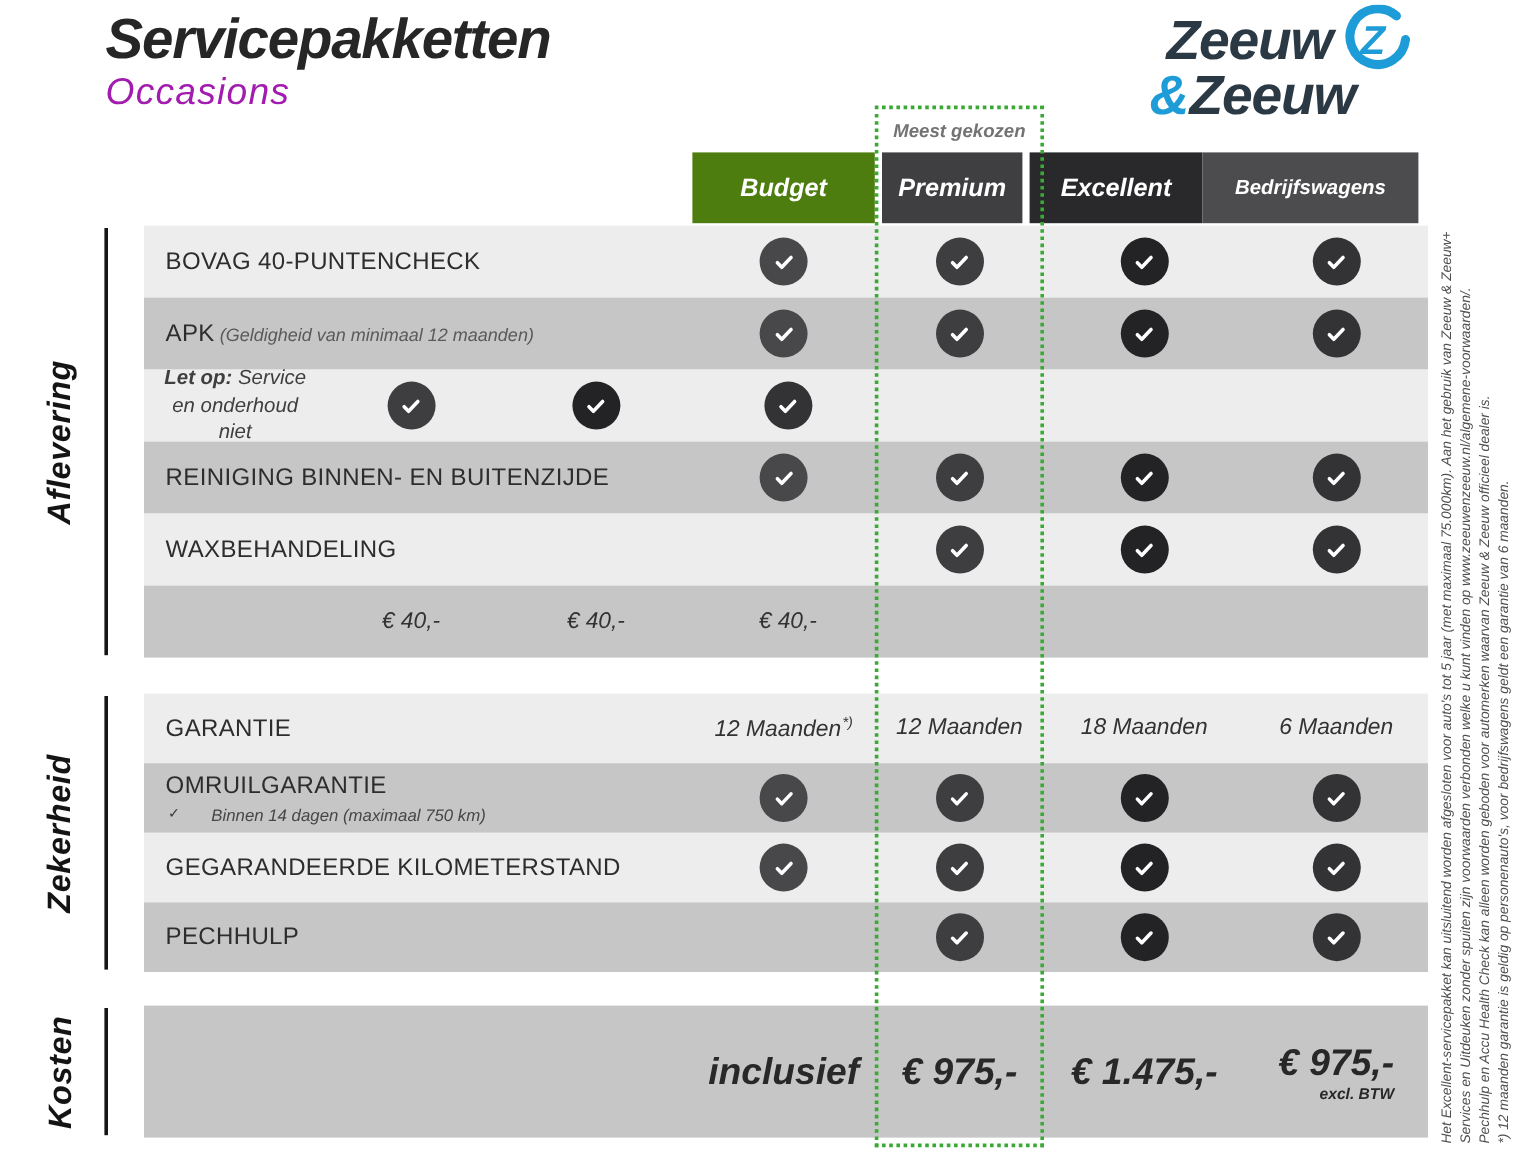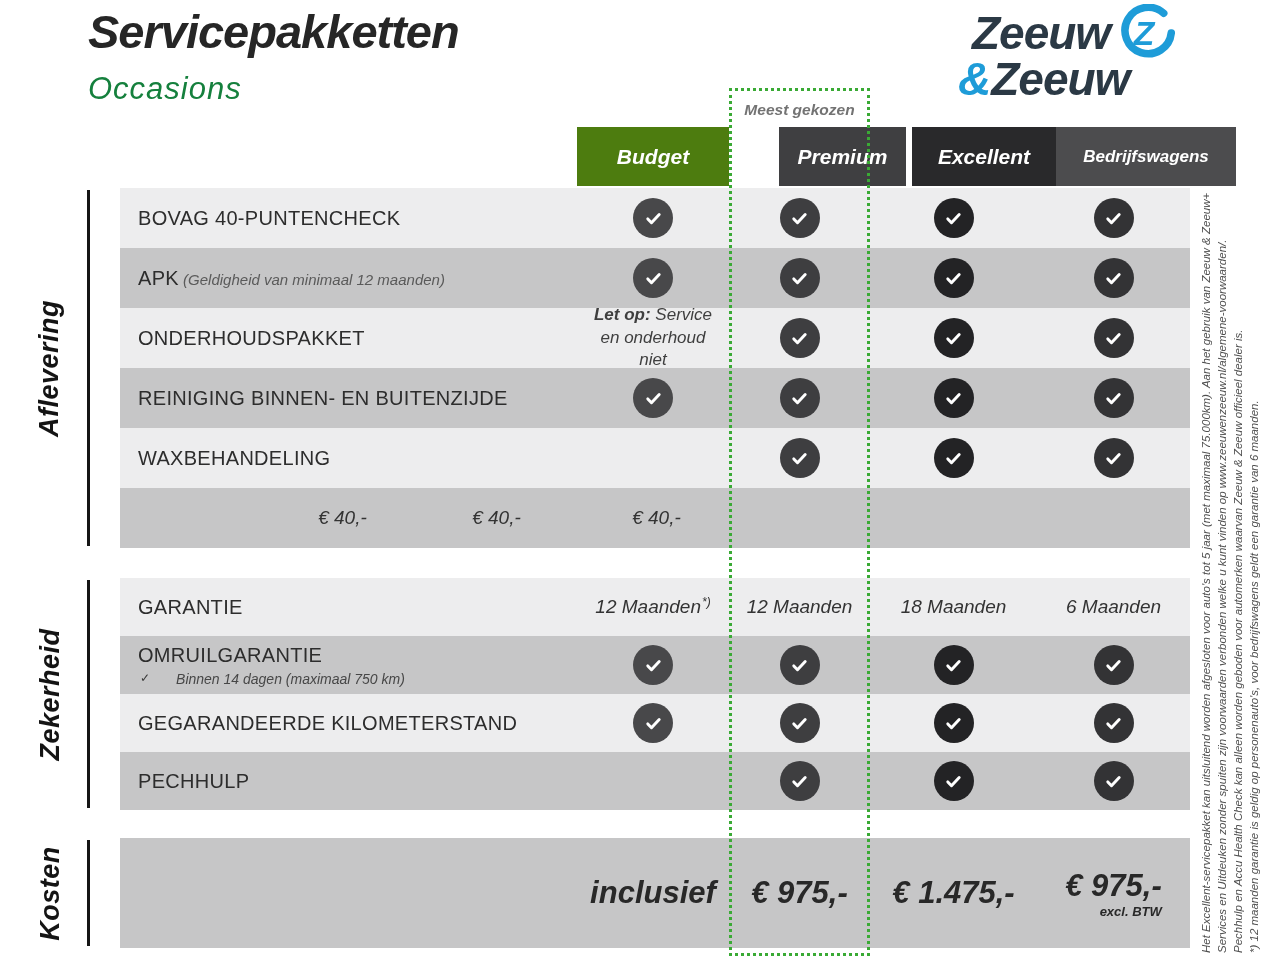--- a/index.html
+++ b/index.html
@@ -4,36 +4,36 @@
 <style>
   html,body { margin:0; padding:0; background:#ffffff; }
   .page {
     position:relative; width:1280px; height:960px; background:#ffffff;
     font-family:"Liberation Sans", sans-serif; overflow:hidden;padding-left:16px;
   }
 
   
   .title-block { position:absolute; left:88px; top:4px; }
   .main-title { font-size:47px; font-weight:bold; font-style:italic; color:#262626; letter-spacing:-1px; }
-  .subtitle { font-size:31px; font-style:italic; color:#15803d; margin-top:12px; letter-spacing:1px; }
+  .subtitle { font-size:31px; font-style:italic; color:#a21caf; margin-top:0; letter-spacing:1px; }
 
   
   .logo { position:absolute; left:956px; top:4px; width:232px; }
   .logo-line1 { display:flex; align-items:center; }
   .logo-zeeuw1 { font-size:46px; font-weight:bold; font-style:italic; color:#2b3945; letter-spacing:-1px; margin-left:16px; }
   .logo-mark { width:64px; height:58px; margin-left:2px; }
   .logo-line2 { margin-top:-10px; font-size:46px; font-weight:bold; font-style:italic; margin-left:2px; white-space:nowrap; }
   .amp { color:#1e9cd8; }
   .logo-zeeuw2 { color:#2b3945; letter-spacing:-1px; }
 
   
   .header-band { position:absolute; left:577px; top:127px; height:59px; display:flex; }
   .hcell { display:flex; align-items:center; justify-content:center; color:#fff; font-style:italic; font-weight:bold; font-size:21px; }
   .hgap { width:6px; }
-  .h0 { width:152px; } .h1 { width:127px;margin-left:44px; } .h2 { width:144px; } .h3 { width:180px; font-size:17px; }
+  .h0 { width:152px; } .h1 { width:117px; } .h2 { width:144px; } .h3 { width:180px; font-size:17px; }
 
   
   .premium-overlay {
     position:absolute; left:729px; top:88px; width:141px; height:868px;
     border:3px dotted #3aaa35; box-sizing:border-box; pointer-events:none; z-index:5;
   }
   .badge-label { height:38px; display:flex; align-items:center; justify-content:center;
     font-size:15.5px; font-weight:bold; font-style:italic; color:#737373; }
 
   
@@ -185,23 +185,20 @@
           </div>
           <div class="cell c3">
             <div class="check-badge" style="background: rgb(51, 51, 53);">
               <svg viewBox="0 0 24 24" width="21" height="21">
                 <path d="M5.5 12.5l4.2 4.3L18.5 7.5" fill="none" stroke="#fff" stroke-width="3.4" stroke-linecap="round" stroke-linejoin="round"></path>
               </svg>
             </div>
           </div>
         </div>
         <div class="row light">
-          <div class="cell-label">
-            <div class="label-main">ONDERHOUDSPAKKET</div>
-          </div>
           <div class="cell c0">
             <div class="cell-note"><span class="note-bold">Let op: </span><span>Service en onderhoud niet</span></div>
           </div>
           <div class="cell c1">
             <div class="check-badge" style="background: rgb(62, 62, 64);">
               <svg viewBox="0 0 24 24" width="21" height="21">
                 <path d="M5.5 12.5l4.2 4.3L18.5 7.5" fill="none" stroke="#fff" stroke-width="3.4" stroke-linecap="round" stroke-linejoin="round"></path>
               </svg>
             </div>
           </div>

